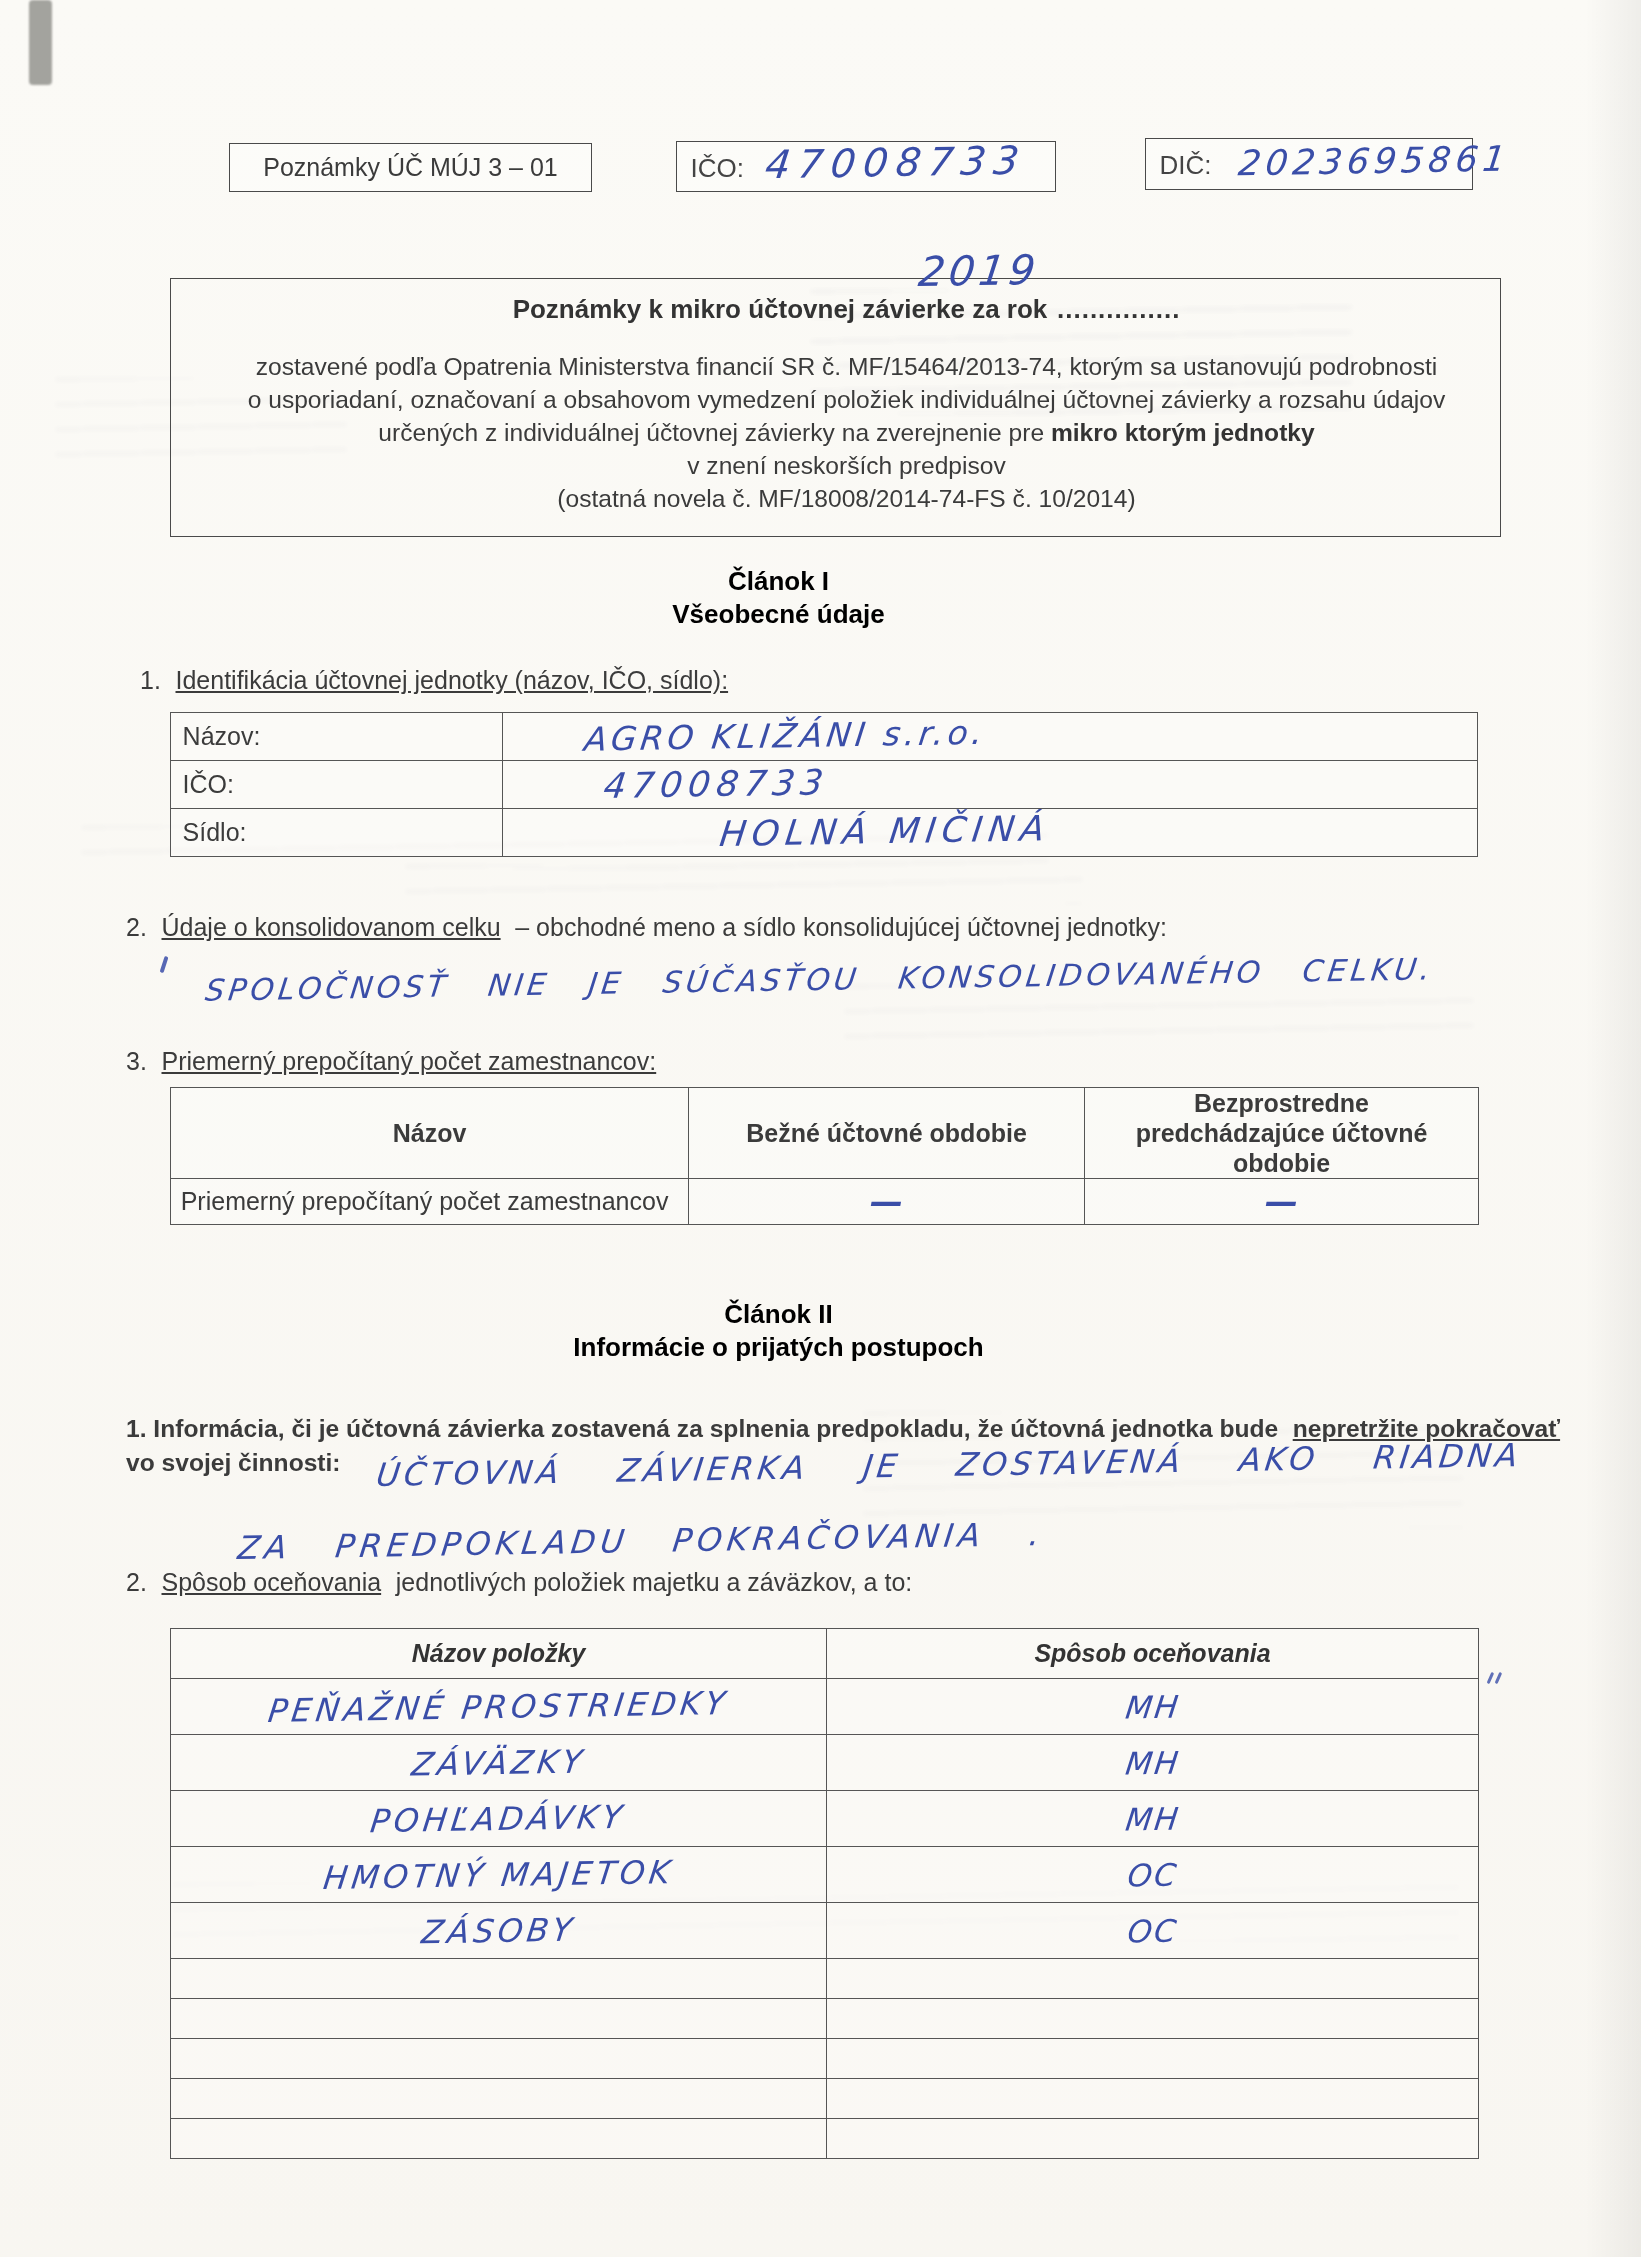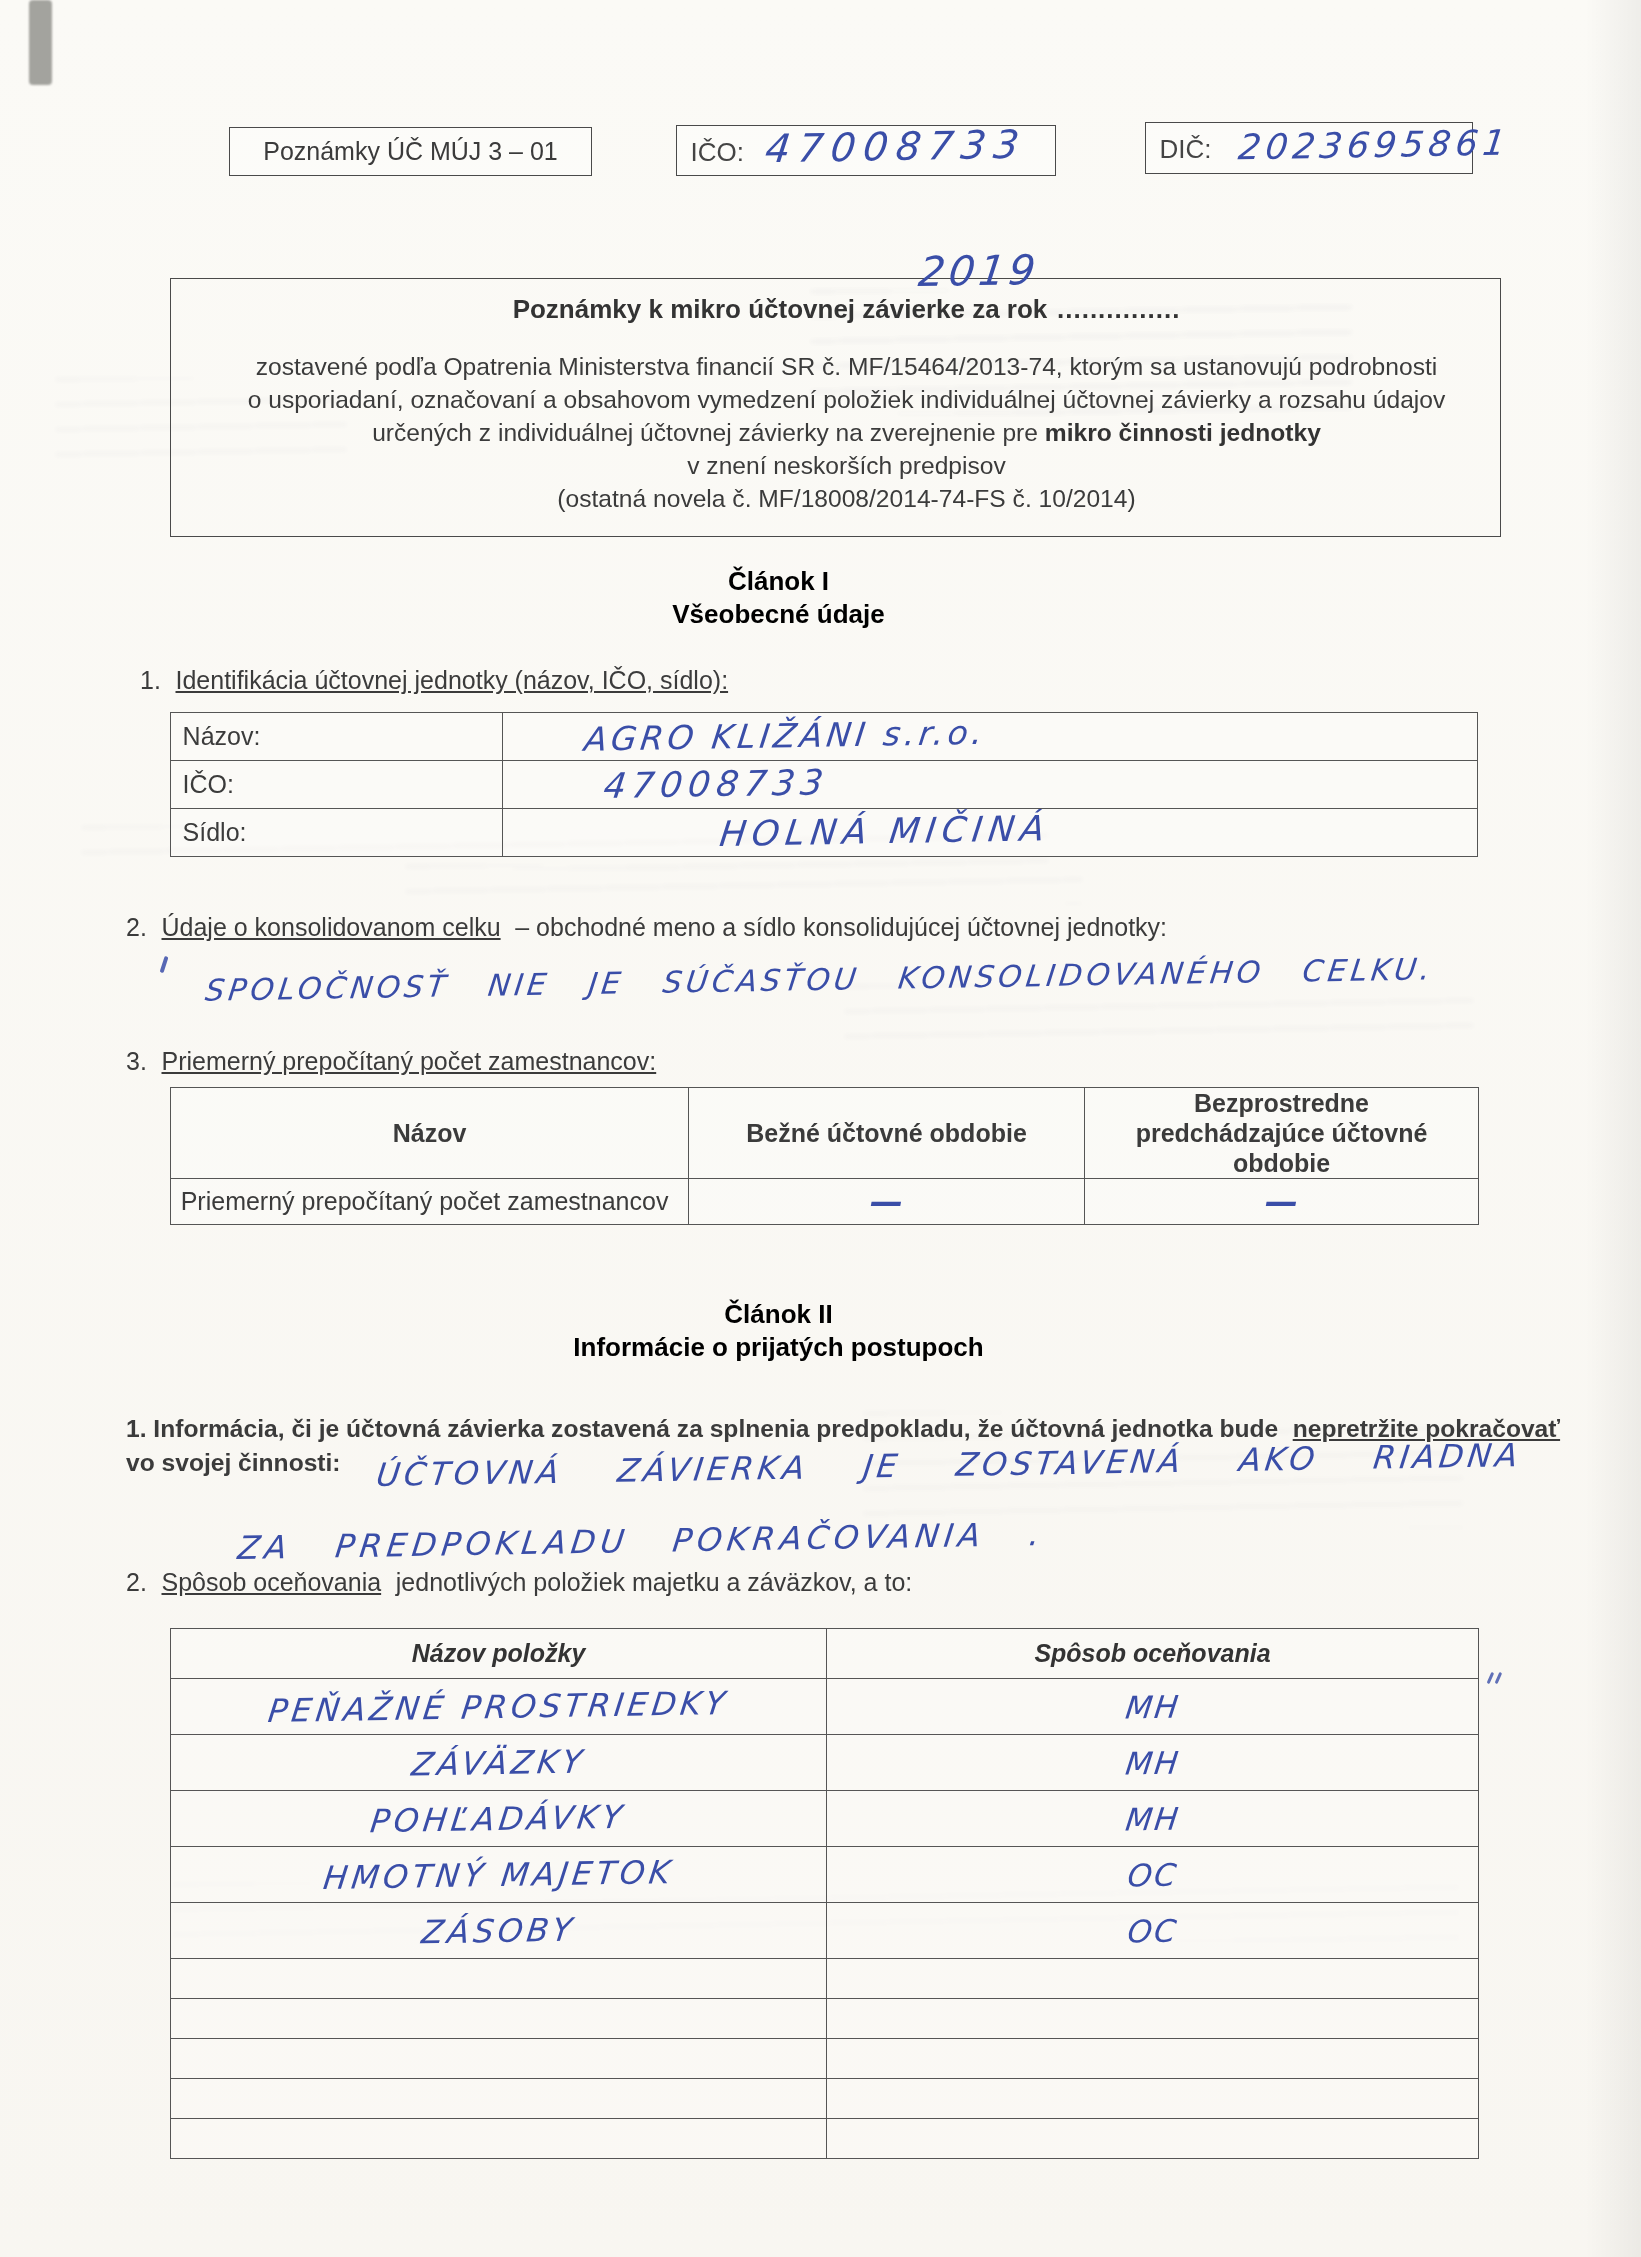--- a/index.html
+++ b/index.html
@@ -13,21 +13,21 @@
   .print{font-family:"Liberation Sans",sans-serif;color:#3b3b3b;}
   .bold{font-weight:700;color:#333;}
   .ul{text-decoration:underline;}
   .gap{margin-left:7.7px;}
   .hw{
     font-family:"DejaVu Sans",sans-serif;font-style:italic;color:#3a4ea8;
     display:inline-block;transform:skewX(-8deg) rotate(-1deg);
     letter-spacing:2.9px;white-space:nowrap;
   }
   
-  .hbox{border:1.9px solid #4a4a4a;background:rgba(255,255,255,.35);}
+  .hbox{border:1.9px solid #4a4a4a;background:rgba(255,255,255,.35);margin-top:16px;}
   .formbox{left:229px;top:127px;width:361px;height:47px;line-height:47px;font-size:25px;text-align:center;}
   .icobox{left:676px;top:125px;width:378px;height:49px;font-size:26px;}
   .dicbox{left:1145px;top:122px;width:326px;height:50px;font-size:26px;}
   .hbox .lab{position:absolute;left:13.5px;top:10.6px;color:#444;}
   .hw-ico{position:absolute;left:89px;top:-1.9px;font-size:39px;letter-spacing:7.7px;}
   .hw-dic{position:absolute;left:93px;top:1.9px;font-size:35px;letter-spacing:4.8px;}
   
   .introbox{left:170px;top:278px;width:1307px;height:257px;border:1.9px solid #4a4a4a;padding-left:22px;}
   .intro-title{margin-top:15.4px;text-align:center;font-size:26px;font-weight:700;color:#333;}
   .dots{font-weight:700;letter-spacing:1px;margin-left:9.7px;}
@@ -100,21 +100,21 @@
   </div>
 
   <div class="abs introbox">
     <div class="intro-title">
       <span>Poznámky k mikro účtovnej závierke za rok</span><span class="dots">...............</span>
     </div>
     <div class="p-line p-first">zostavené podľa Opatrenia Ministerstva financií SR č. MF/15464/2013-74, ktorým sa ustanovujú podrobnosti</div>
     <div class="p-line">o usporiadaní, označovaní a obsahovom vymedzení položiek individuálnej účtovnej závierky a rozsahu údajov</div>
     <div class="p-line">
       <span>určených z individuálnej účtovnej závierky na zverejnenie pre</span>
-      <span class="bold">mikro činnosti jednotky</span>
+      <span class="bold">mikro ktorým jednotky</span>
     </div>
     <div class="p-line">v znení neskorších predpisov</div>
     <div class="p-line">(ostatná novela č. MF/18008/2014-74-FS č. 10/2014)</div>
   </div>
   <span class="abs hw hw-year">2019</span>
 
   <div class="abs art-head" style="top:565px;">
     <div>Článok I</div>
     <div>Všeobecné údaje</div>
   </div>

